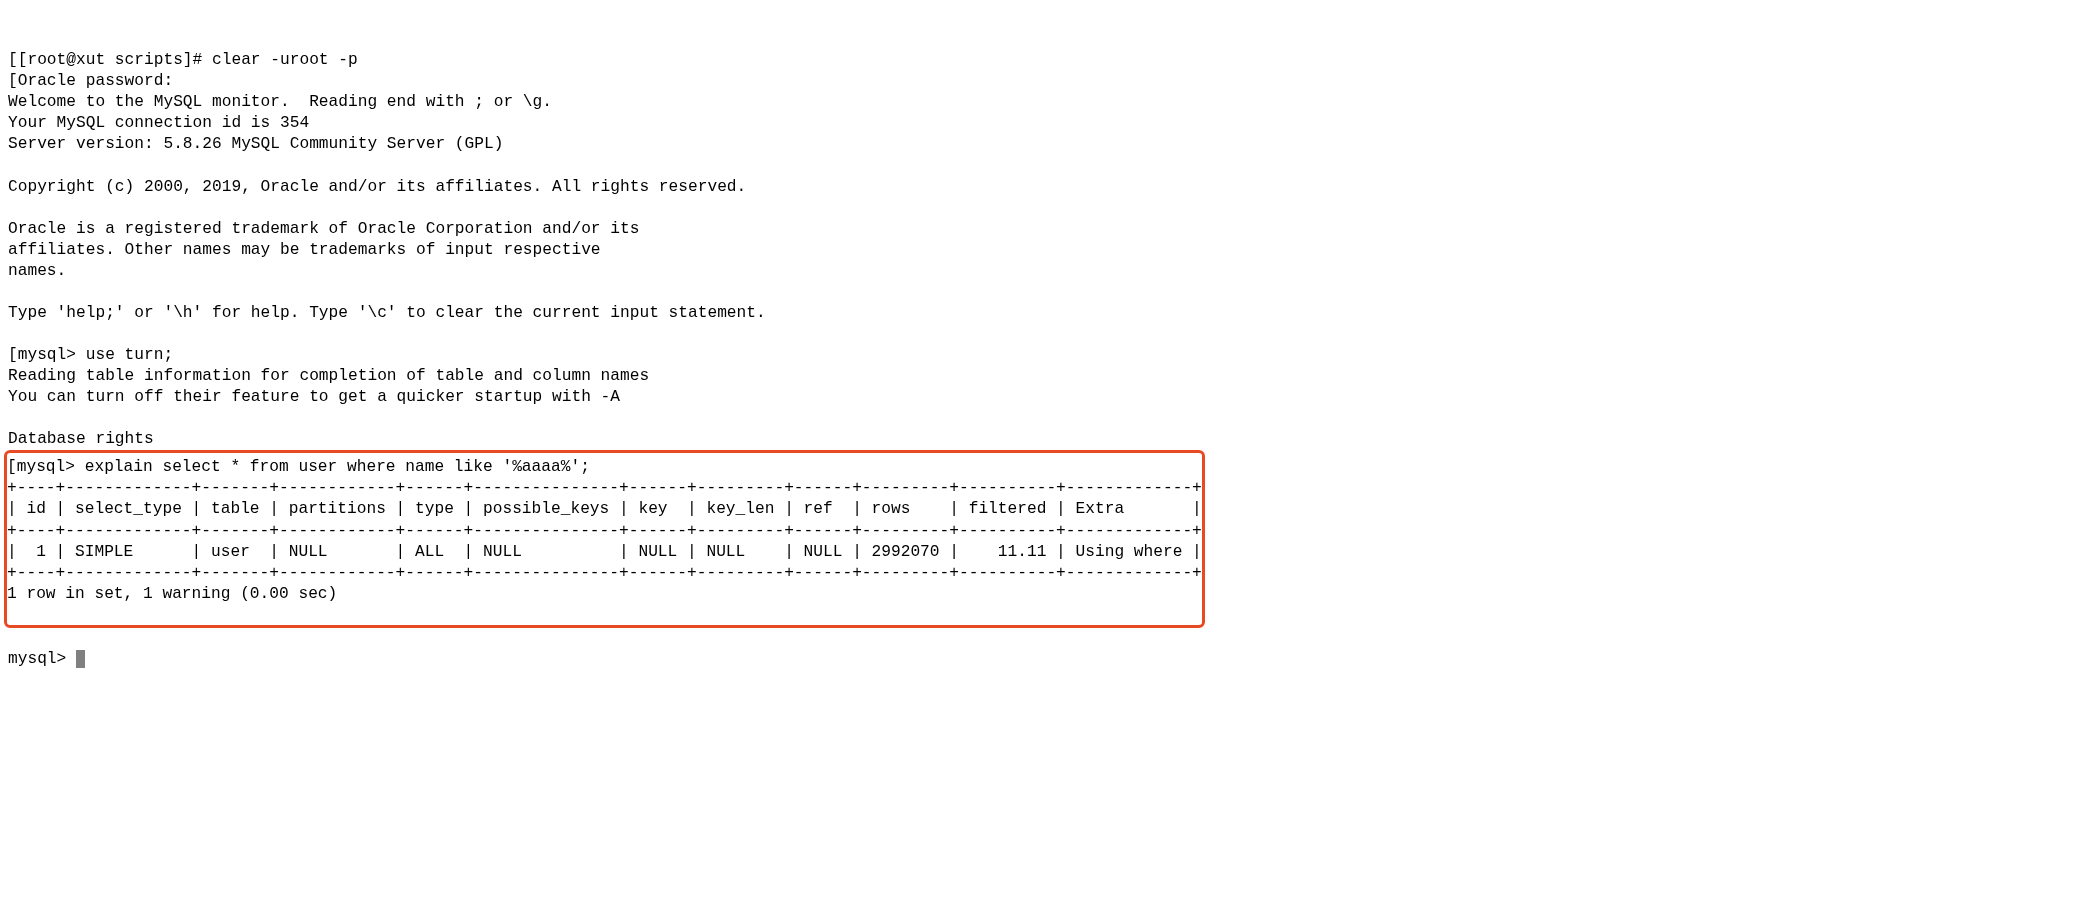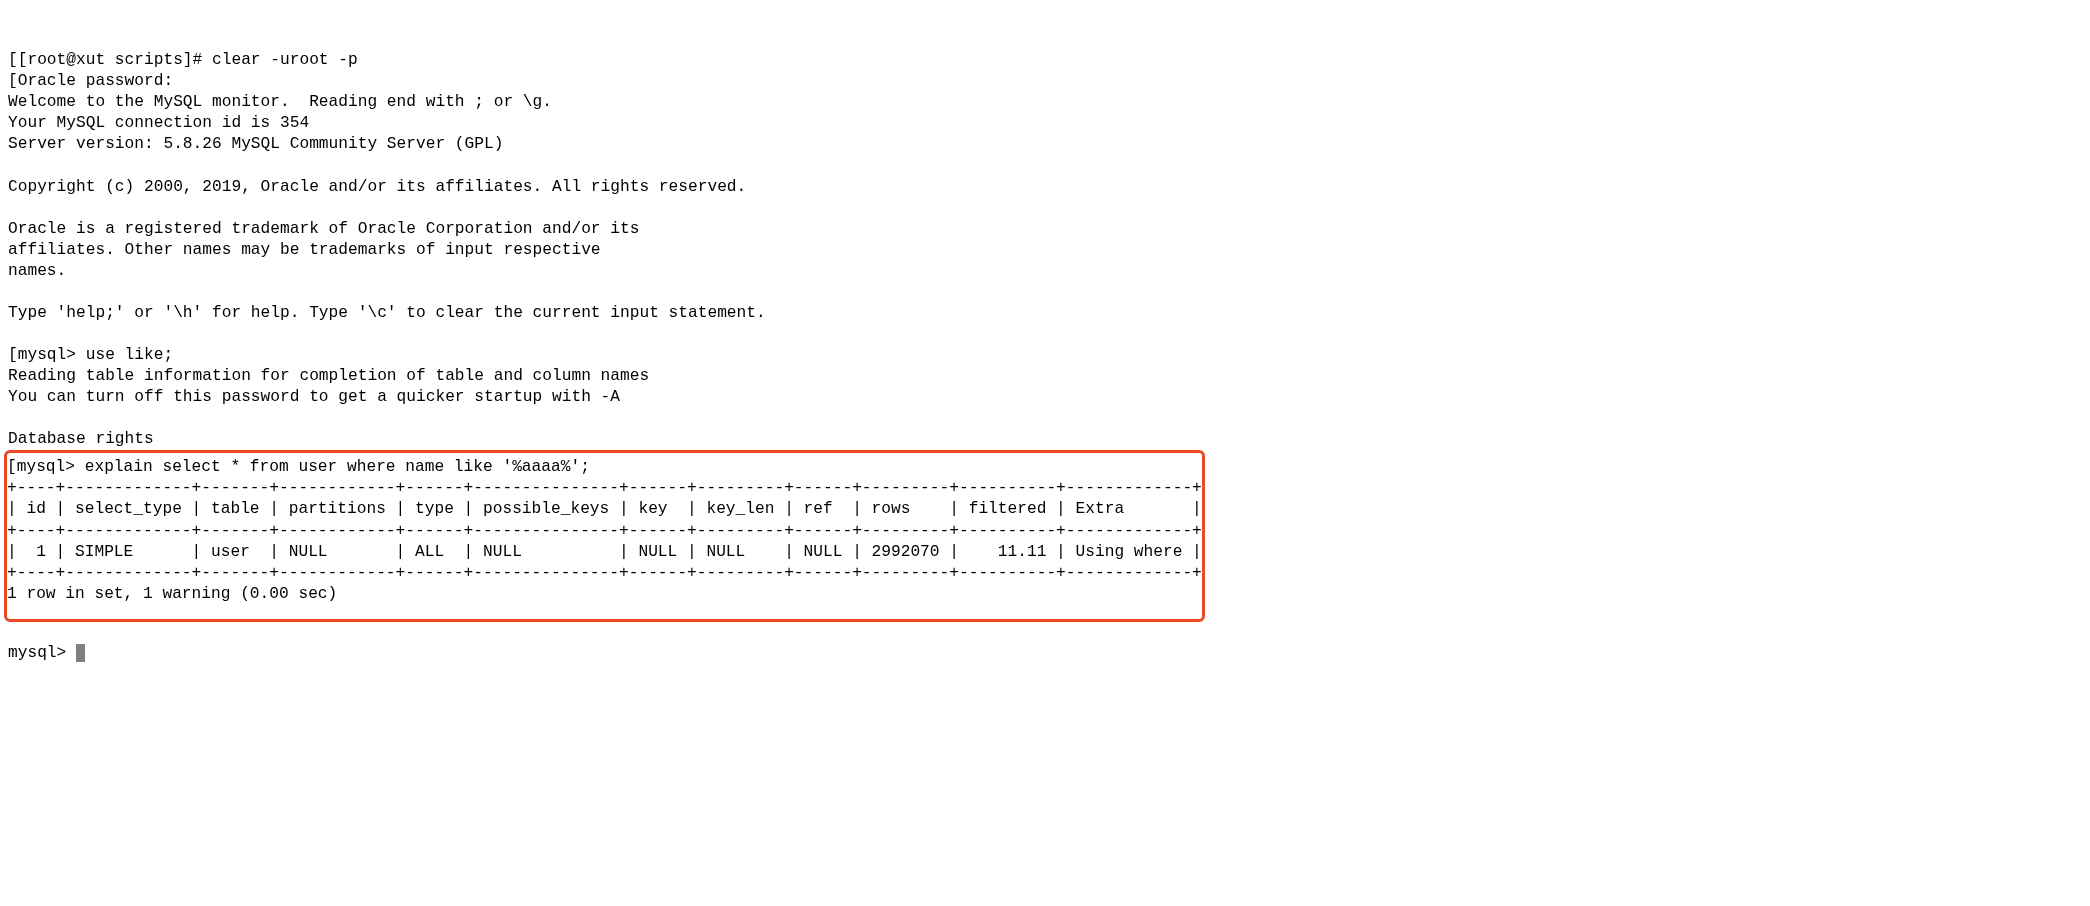--- a/index.html
+++ b/index.html
@@ -8,21 +8,21 @@
       background: #ffffff;
       font-family: "Menlo", "Consolas", "Courier New", monospace;
       font-size: 16.2px;
       line-height: 1.30;
       color: #000000;
       white-space: pre;
     }
     .highlighted-region {
       border: 3px solid #e84b24;
       border-radius: 6px;
-      padding: 4px 0px 14px 0px;
+      padding: 4px 0px 20px 0px;
       margin-left: -4px;
       margin-right: 4px;
       display: inline-block;
       white-space: pre;
     }
     .cursor {
       display: inline-block;
       width: 9px;
       height: 18px;
       background: #808080;
@@ -39,23 +39,23 @@
 <span>Server version: 5.8.26 MySQL Community Server (GPL)</span>
 
 <span>Copyright (c) 2000, 2019, Oracle and/or its affiliates. All rights reserved.</span>
 
 <span>Oracle is a registered trademark of Oracle Corporation and/or its</span>
 <span>affiliates. Other names may be trademarks of input respective</span>
 <span>names.</span>
 
 <span>Type 'help;' or '\h' for help. Type '\c' to clear the current input statement.</span>
 
-<span>[mysql&gt; </span><span>use like;</span>
+<span>[mysql&gt; </span><span>use turn;</span>
 <span>Reading table information for completion of table and column names</span>
-<span>You can turn off this password to get a quicker startup with -A</span>
+<span>You can turn off their feature to get a quicker startup with -A</span>
 
 <span>Database rights</span>
 <span class="highlighted-region"><span>[mysql&gt; </span><span>explain select * from user where name like '%aaaa%';</span>
 <span>+----+-------------+-------+------------+------+---------------+------+---------+------+---------+----------+-------------+</span>
 <span>| id | select_type | table | partitions | type | possible_keys | key  | key_len | ref  | rows    | filtered | Extra       |</span>
 <span>+----+-------------+-------+------------+------+---------------+------+---------+------+---------+----------+-------------+</span>
 <span>|  1 | SIMPLE      | user  | NULL       | ALL  | NULL          | NULL | NULL    | NULL | 2992070 |    11.11 | Using where |</span>
 <span>+----+-------------+-------+------------+------+---------------+------+---------+------+---------+----------+-------------+</span>
 <span>1 row in set, 1 warning (0.00 sec)</span></span>
 

